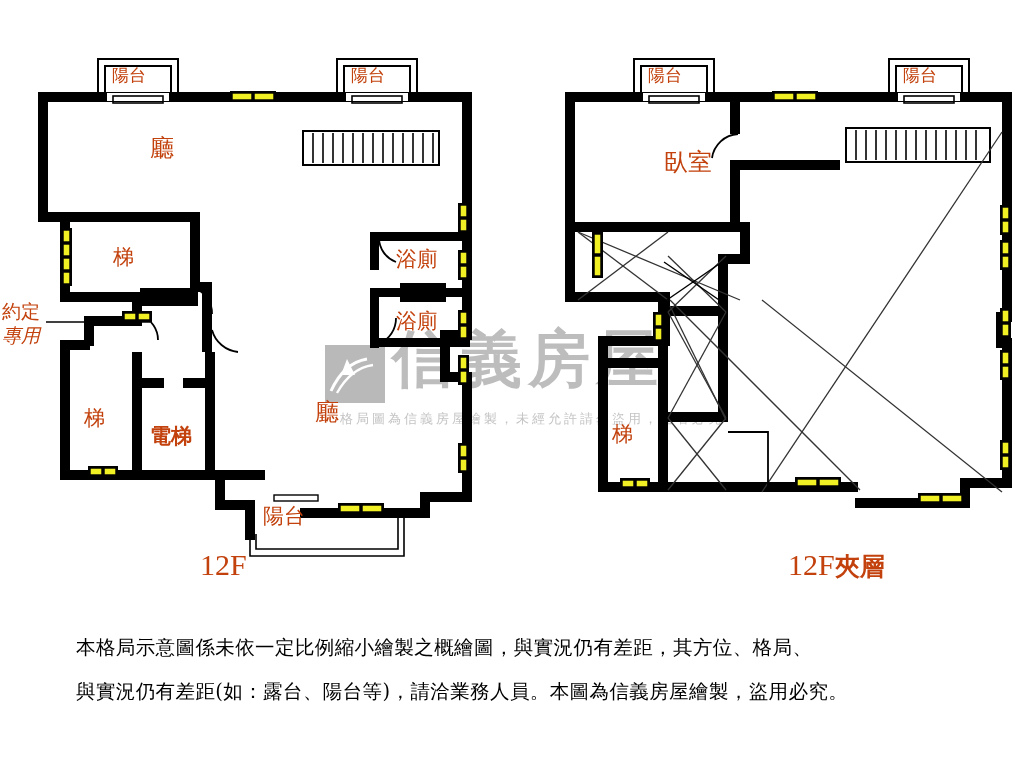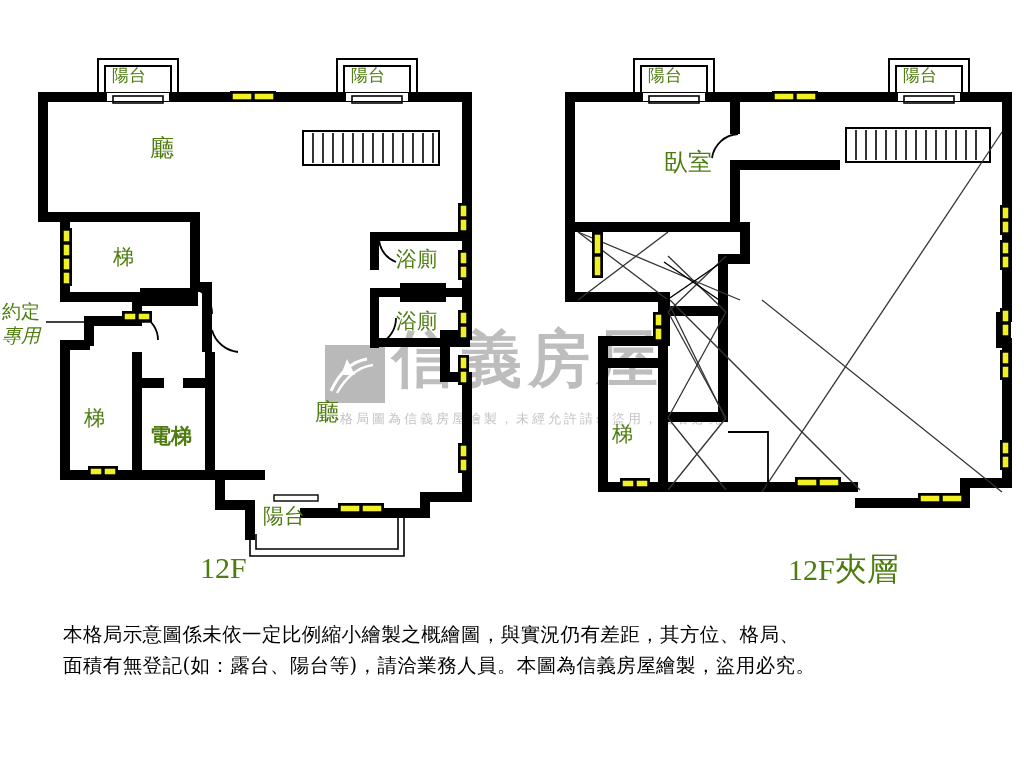--- a/index.html
+++ b/index.html
@@ -15,34 +15,34 @@
   .wm{position:absolute;pointer-events:none;}
   .wm-logo{left:325px;top:345px;width:60px;height:58px;background:#b9b9b9;}
   .wm-logo .swoosh{position:absolute;left:0;top:0;width:60px;height:58px;}
   .wm-big{left:392px;top:328px;font-size:62px;line-height:62px;color:#bdbdbd;
           font-family:Liberation Serif, serif;font-weight:700;
           letter-spacing:6px;white-space:nowrap;}
   .wm-small{left:340px;top:410px;font-size:13px;color:#c4c4c4;letter-spacing:3px;
             white-space:nowrap;font-family:"DejaVu Sans","Liberation Sans",sans-serif;}
 
   
-  .lbl{position:absolute;white-space:nowrap;color:#4d7c0f;
+  .lbl{position:absolute;white-space:nowrap;color:#c2410c;
        font-family:"DejaVu Serif","Liberation Serif",serif;}
   .rm{font-size:21px;}
   .rm-big{font-size:24px;}
   .bal{font-size:17px;}
   .note{font-size:19px;line-height:22px;}
   .plantitle{font-size:30px;font-family:"Liberation Serif","DejaVu Serif",serif;}
-  .plantitle .cjk{font-size:32px;font-family:"DejaVu Serif",serif;}
+  .plantitle .cjk{font-size:25px;font-family:"DejaVu Serif",serif;font-weight:bold;}
 
   
   .disclaimer{position:absolute;left:60px;top:618px;width:910px;
               font-size:19.5px;line-height:28px;letter-spacing:0.4px;
               font-family:"DejaVu Serif","Liberation Serif",serif;color:#000;}
-  .disclaimer p{margin:3px;}
+  .disclaimer p{margin:16px;}
 </style>
 </head>
 <body>
 
 <div id="page">
 
   <div class="wm wm-logo">
     <svg class="swoosh" viewBox="0 0 60 58" xmlns="http://www.w3.org/2000/svg">
       <path d="M6 46 C 16 24, 30 16, 42 14" fill="none" stroke="#ffffff" stroke-width="3"></path>
       <path d="M12 48 C 22 30, 34 22, 48 20" fill="none" stroke="#ffffff" stroke-width="2.4"></path>
@@ -372,16 +372,16 @@
 
   <div class="lbl plantitle" style="left:200px;top:548px;">
     <span>12F</span><span class="cjk"></span>
   </div>
   <div class="lbl plantitle" style="left:788px;top:548px;">
     <span>12F</span><span class="cjk">夾層</span>
   </div>
 
   <div class="disclaimer">
     <p>本格局示意圖係未依一定比例縮小繪製之概繪圖，與實況仍有差距，其方位、格局、</p>
-    <p>面積有無登記(如：露台、陽台等)，請洽業務人員。本圖為信義房屋繪製，盜用必究。</p>
+    <p>與實況仍有差距(如：露台、陽台等)，請洽業務人員。本圖為信義房屋繪製，盜用必究。</p>
   </div>
 
 </div>
 
 </body></html>

